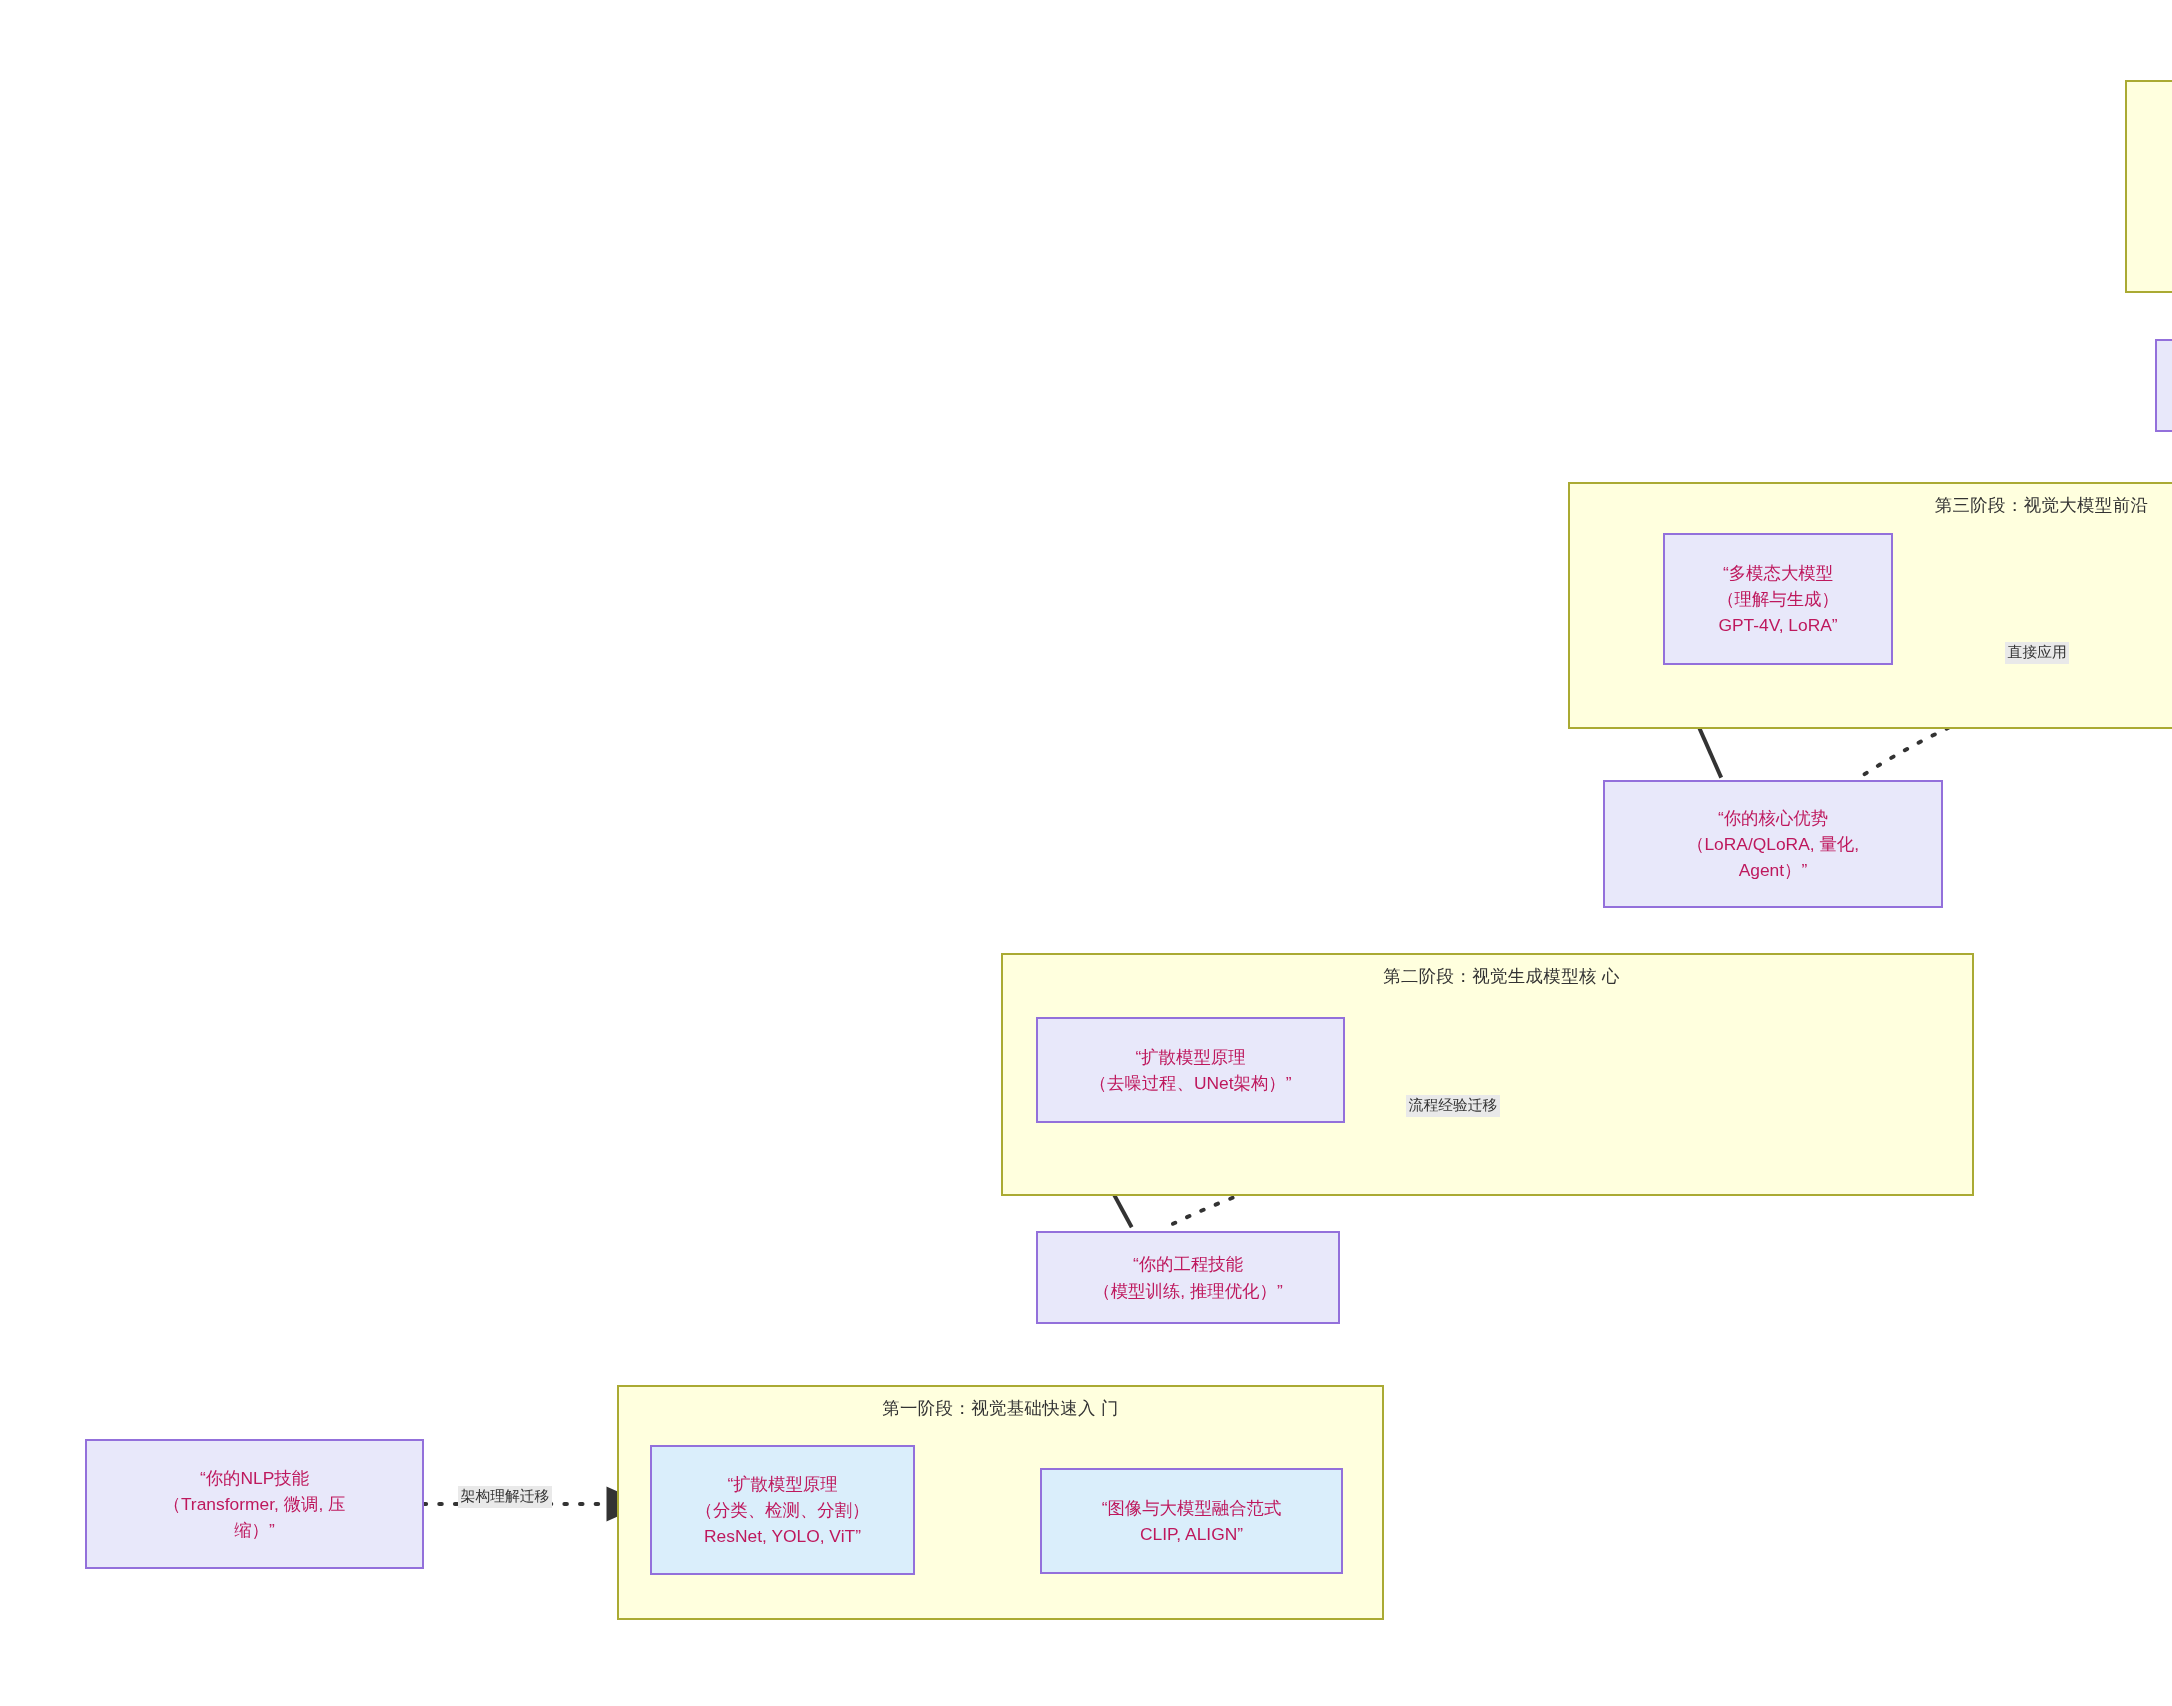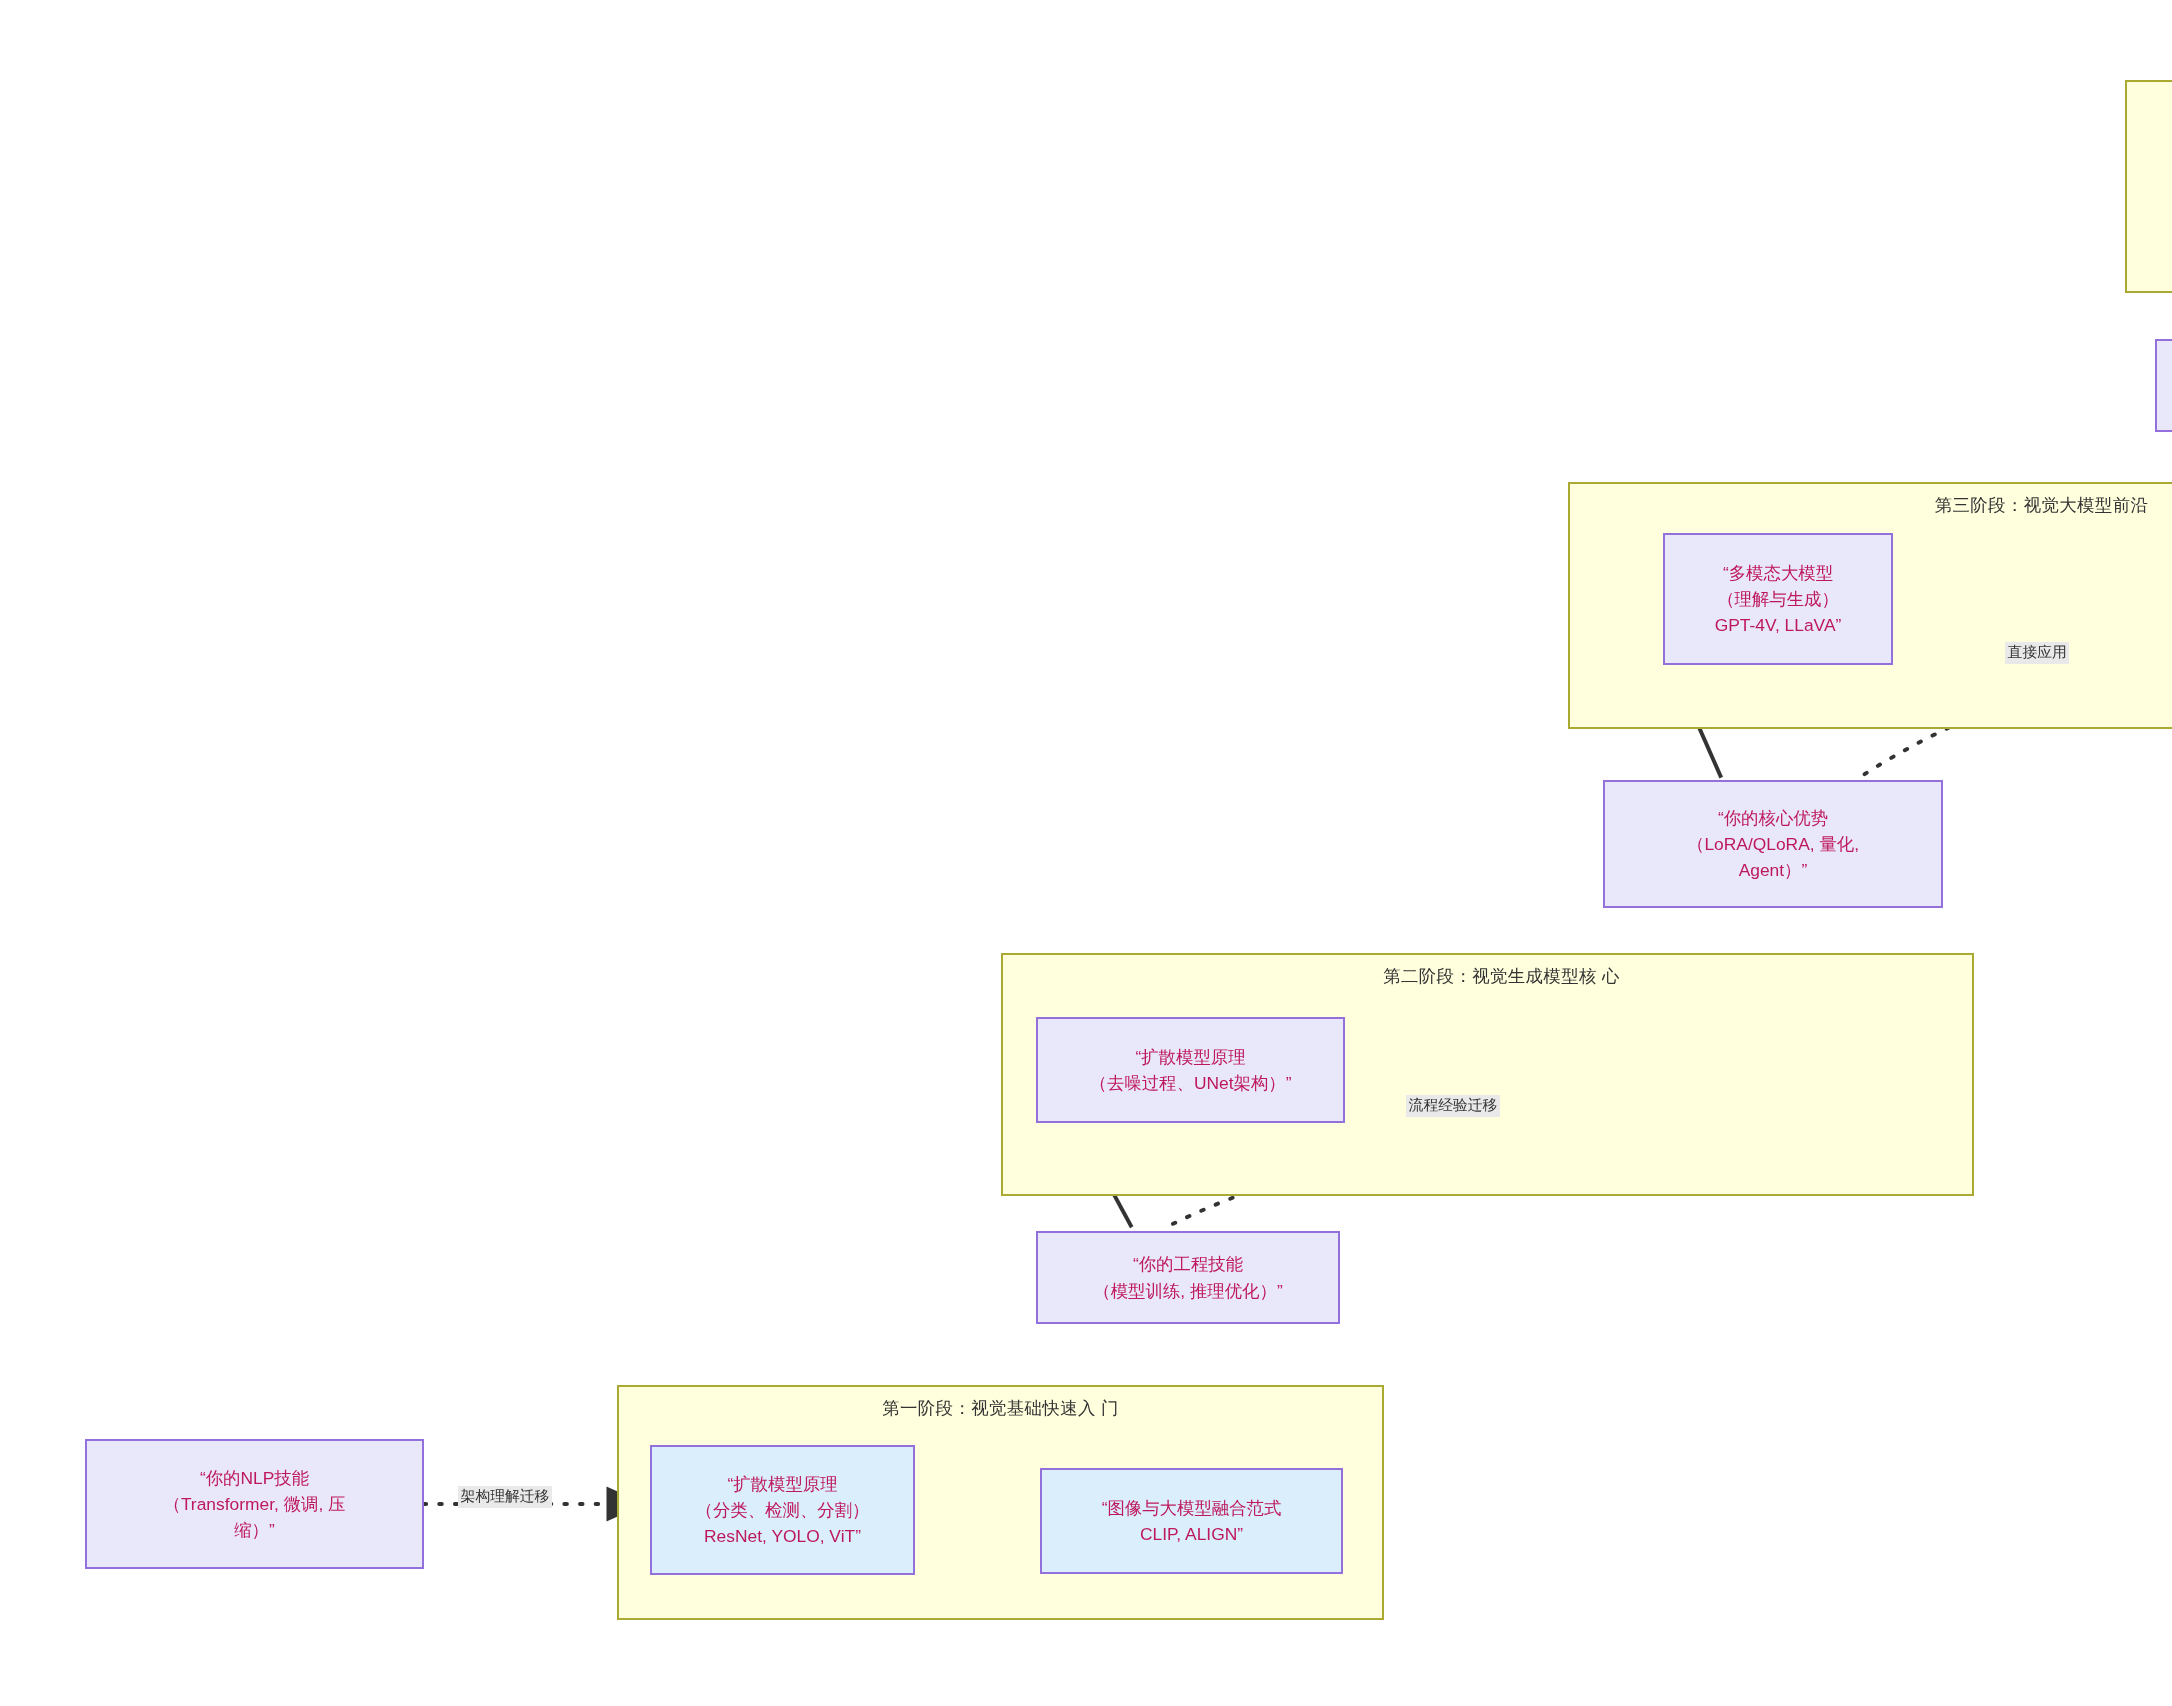--- a/index.html
+++ b/index.html
@@ -129,21 +129,21 @@
       <span class="ln">“你的核心优势</span>
       <span class="ln">（LoRA/QLoRA, 量化,</span>
       <span class="ln">Agent）”</span>
     </div>
   </div>
 
   <div class="node fill-lavender" style="left:1663px;top:533px;width:230px;height:132px;">
     <div class="lines">
       <span class="ln">“多模态大模型</span>
       <span class="ln">（理解与生成）</span>
-      <span class="ln">GPT-4V, LLaVA”</span>
+      <span class="ln">GPT-4V, LoRA”</span>
     </div>
   </div>
 
   <div class="node fill-lavender" style="left:2155px;top:339px;width:311px;height:93px;">
     <div class="lines">
       <span class="ln">“你的独特竞争力</span>
       <span class="ln">（多模态, 低代码, Agent）”</span>
     </div>
   </div>
 

